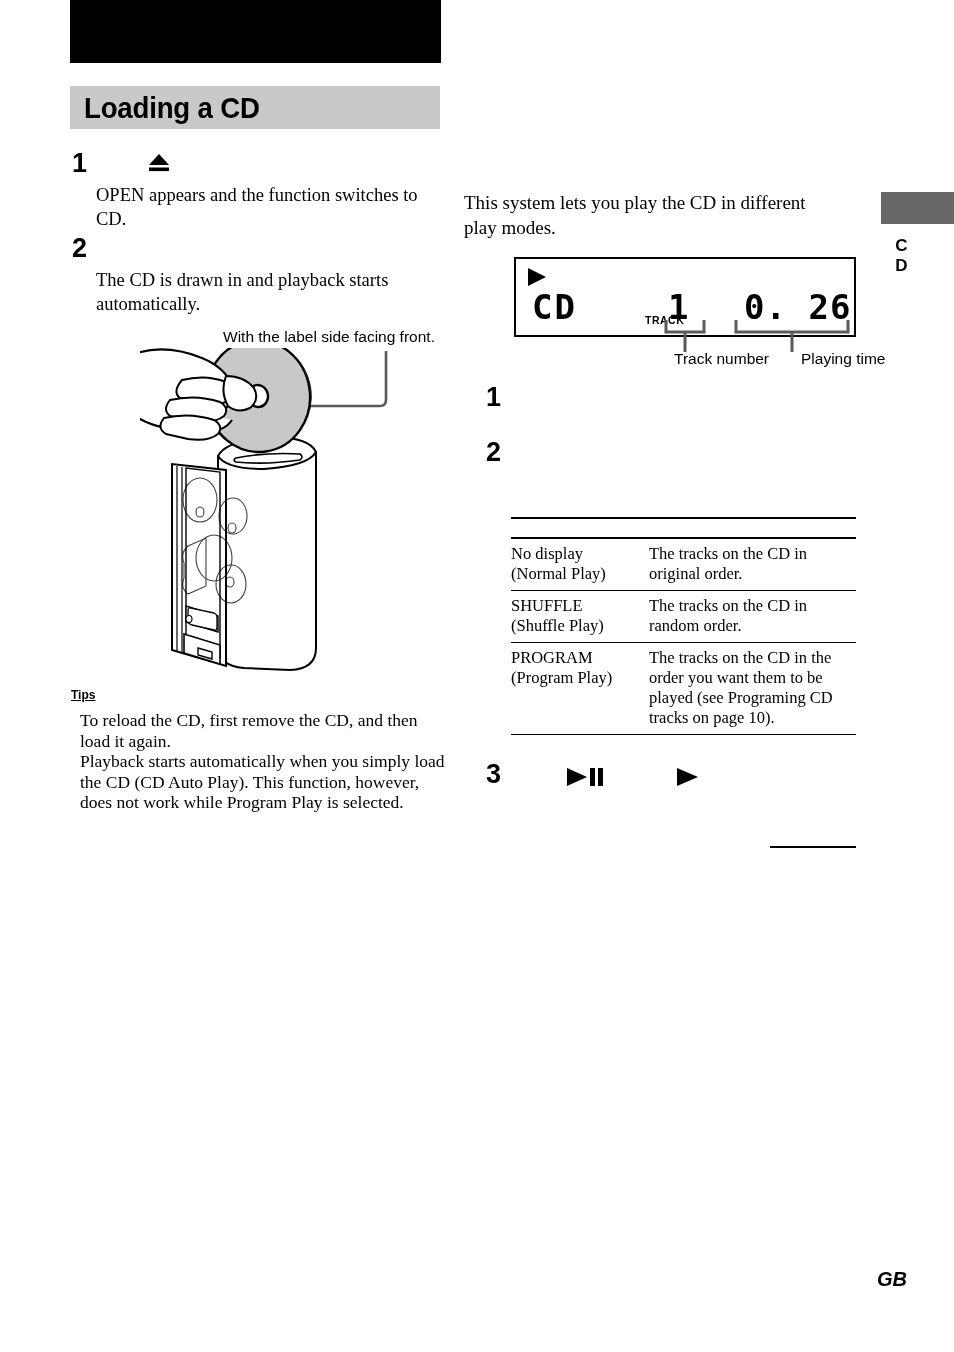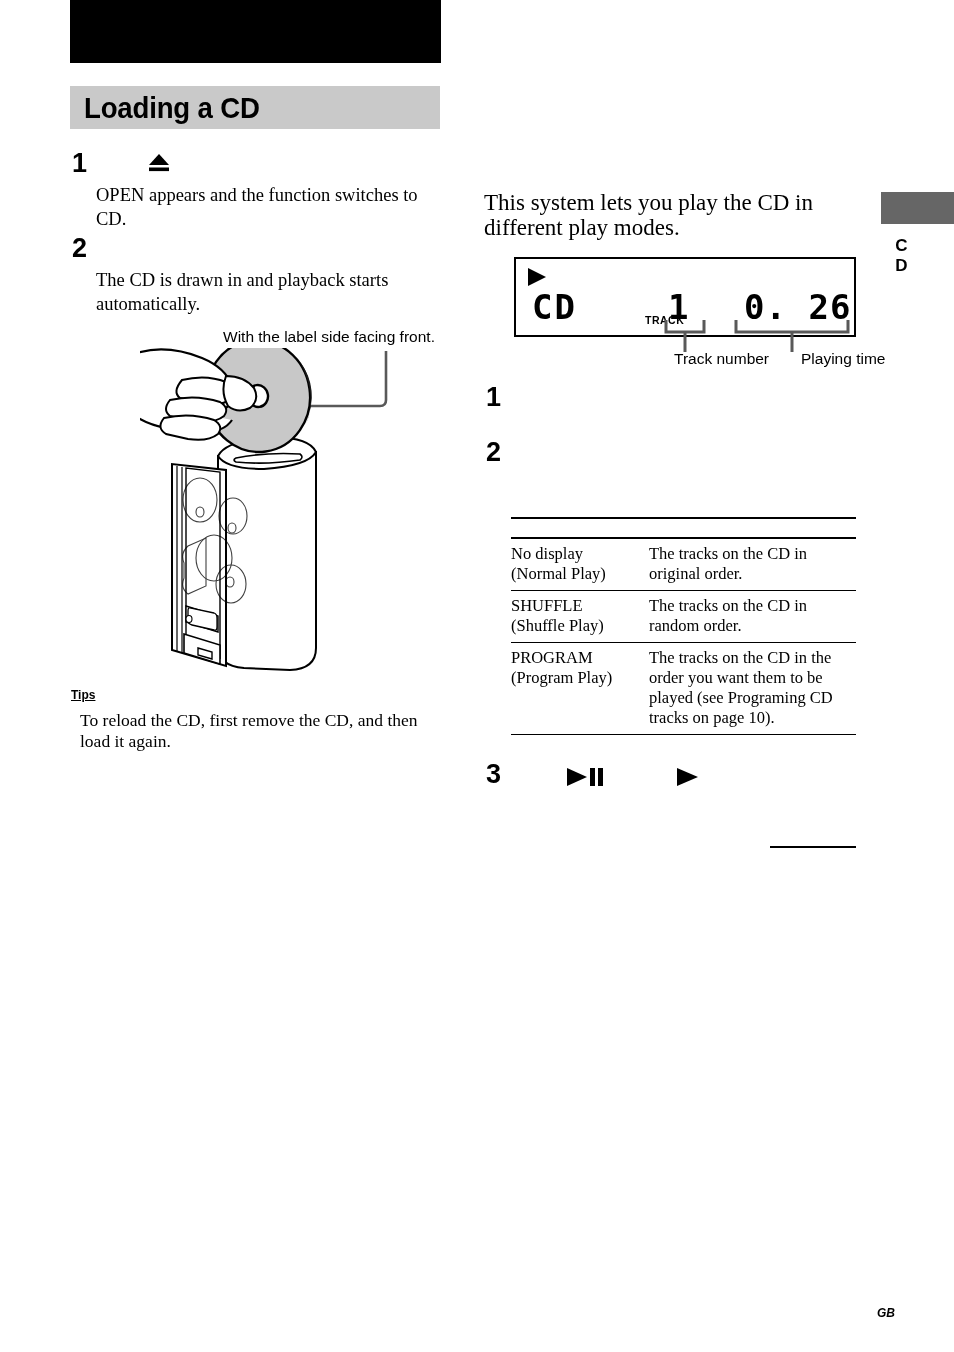--- a/index.html
+++ b/index.html
@@ -132,24 +132,24 @@
     width: 365px;
     font-family: "Liberation Serif", serif;
     font-size: 17.5px;
     line-height: 20.5px;
   }
   #tips-list .tip { margin: 0 0 0 0; }
 
   
   #intro-text {
     position: absolute;
-    left: 484px;
+    left: 464px;
     top: 190px;
     width: 365px;
-    font-size: 23px;
+    font-size: 19px;
     line-height: 25px;
   }
 
   
   #lcd-panel {
     position: absolute;
     left: 514px;
     top: 257px;
     width: 342px;
     height: 80px;
@@ -292,25 +292,25 @@
     top: 846px;
     width: 86px;
     height: 2.2px;
     background: #000;
   }
 
   
   #footer-gb {
     position: absolute;
     left: 877px;
-    top: 1306px;
+    top: 1268px;
     font-family: "Liberation Sans", sans-serif;
     font-style: italic;
     font-weight: bold;
-    font-size: 12px;
+    font-size: 20px;
   }
 </style>
 </head>
 <body>
 
 <div class="page">
 
   <div class="header-bar"></div>
 
   <div class="sect-head" id="head-loading">
@@ -383,20 +383,21 @@
       <path d="M30 52 Q56 46 80 54 Q90 60 84 68 Q74 76 54 73 L30 68 Q22 62 30 52 Z" fill="#ffffff" stroke="#000" stroke-width="2"></path>
       <path d="M24 70 Q50 64 74 72 Q84 78 78 86 Q68 94 48 91 L26 86 Q16 80 24 70 Z" fill="#ffffff" stroke="#000" stroke-width="2"></path>
 
       <path d="M86 28 Q104 28 114 40 Q120 52 110 60 Q98 66 88 58 Q80 44 86 28 Z" fill="#ffffff" stroke="#000" stroke-width="2"></path>
     </svg>
   </div>
 
   <div id="tips-heading">Tips</div>
   <div id="tips-list">
     <div class="tip">To reload the CD, first remove the CD, and then load it again.</div>
+    <div class="tip">Playback starts automatically when you simply load the CD (CD Auto Play). This function, however, does not work while Program Play is selected.</div>
   </div>
 
 
   <div class="body-txt" id="intro-text">This system lets you play the CD in different play modes.</div>
 
   <div id="lcd-panel">
     <div class="lcd-play-tri"></div>
     <div class="dotmatrix" id="lcd-cd">CD</div>
     <div id="lcd-track-label">TRACK</div>
     <div class="dotmatrix" id="lcd-track-num">1</div>

